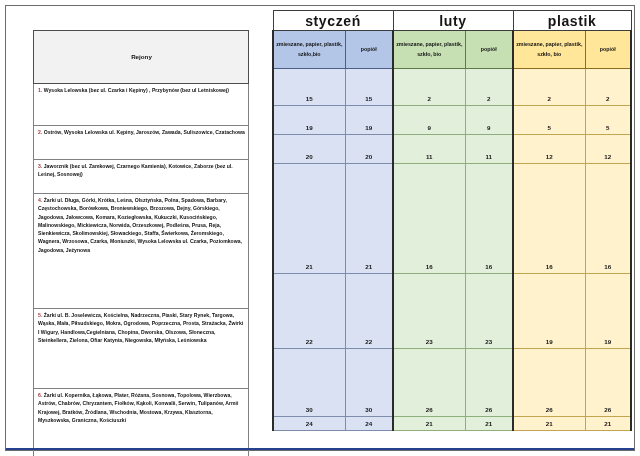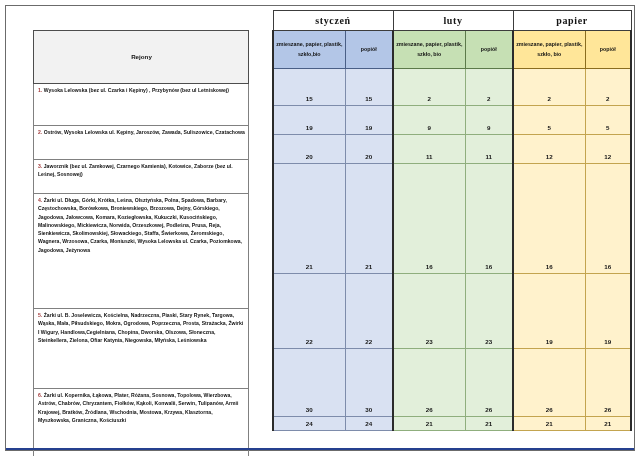--- a/index.html
+++ b/index.html
@@ -73,28 +73,27 @@
     border-collapse: collapse;
     table-layout: fixed;
   }
   #data-table th, #data-table td {
     box-sizing: border-box;
     padding: 0;
     margin: 0;
   }
   #data-table th.month {
     height: 20px;
-    font-size: 10px;
+    font-size: 14px;
     font-weight: bold;
     color: #151515;
     text-align: center;
     background: #ffffff;
     border: 1px solid #3c3c3c;
     letter-spacing: 0.6px;
-    font-family: Liberation Serif, serif;
   }
   #data-table th.sub {
     height: 38px;
     font-size: 5.3px;
     font-weight: bold;
     text-align: center;
     vertical-align: middle;
     line-height: 1.75;
     color: #121212;
     padding: 0 2px;
@@ -188,21 +187,21 @@
         <col style="width:48px">
       <col style="width:72px">
         <col style="width:48px">
       <col style="width:72px">
         <col style="width:46px">
     </colgroup>
     <thead>
       <tr>
         <th class="month grp-left" colspan="2">styczeń</th>
         <th class="month grp-left" colspan="2">luty</th>
-        <th class="month grp-left grp-right" colspan="2">papier</th>
+        <th class="month grp-left grp-right" colspan="2">plastik</th>
       </tr>
       <tr>
         <th class="sub jan-head grp-left">zmieszane, papier, plastik, szkło,bio</th>
         <th class="sub jan-head">popiół</th>
         <th class="sub feb-head grp-left">zmieszane, papier, plastik, szkło, bio</th>
         <th class="sub feb-head">popiół</th>
         <th class="sub mar-head grp-left">zmieszane, papier, plastik, szkło, bio</th>
         <th class="sub mar-head grp-right">popiół</th>
       </tr>
     </thead>

